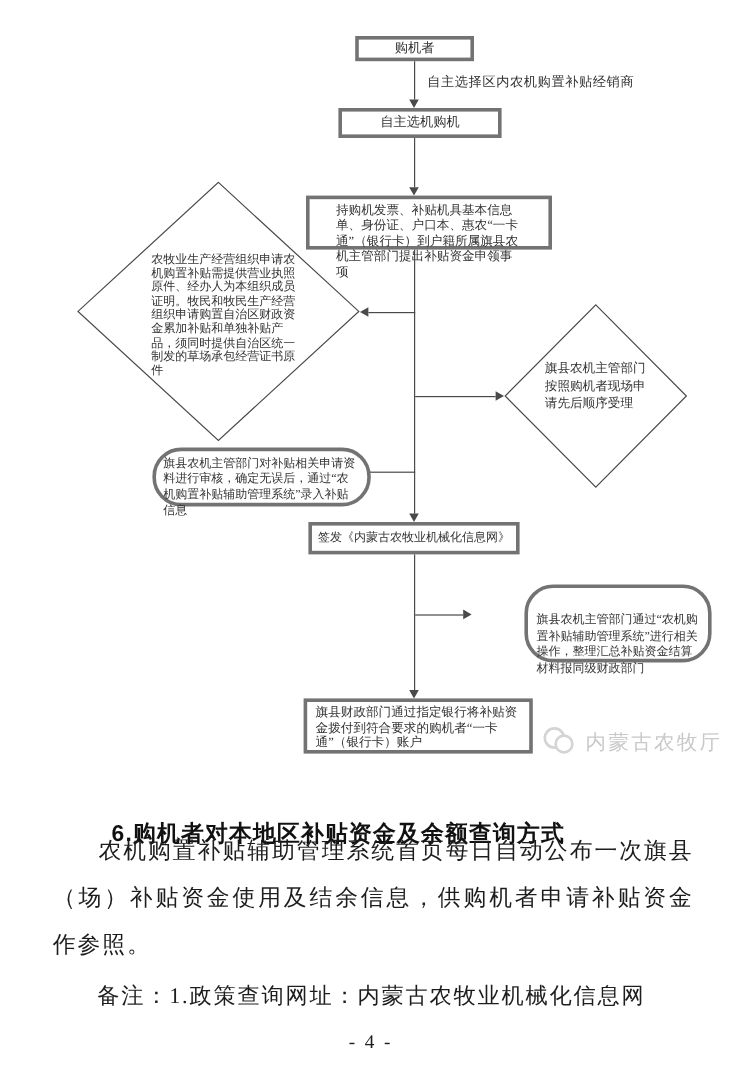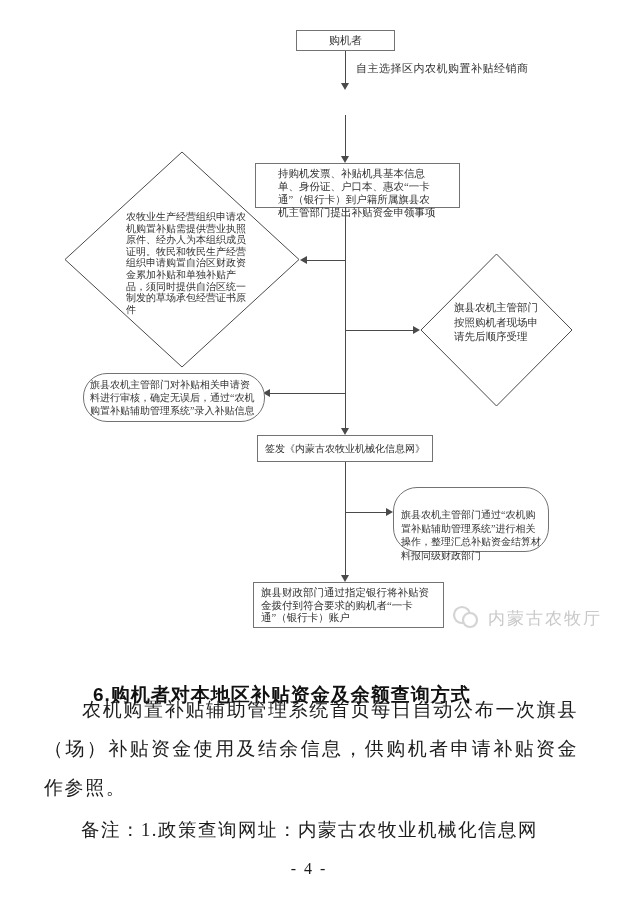--- a/index.html
+++ b/index.html
@@ -7,29 +7,29 @@
     position:relative;
     width:618px;height:903px;
     background:#ffffff;
     font-family:"Liberation Serif","DejaVu Serif",serif;
     color:#2a2a2a;
     overflow:hidden;
   }
   
   .fc-box{
     position:absolute;
-    border:1px solid #737373;
+    border:3px solid #737373;
     background:#fff;
     color:#333;
     font-size:10.5px;
     line-height:13px;
     box-sizing:border-box;
   }
   .fc-center{display:flex;align-items:center;justify-content:center;text-align:center;}
-  .fc-round{border-radius:24px;}
+  .fc-round{border-radius:24px;margin-left:44px;}
   .fc-label{
     position:absolute;
     font-size:11px;color:#333;letter-spacing:0.5px;white-space:nowrap;
   }
   .diamond{position:absolute;}
   .diamond svg{position:absolute;left:0;top:0;}
   .diamond .dtext{
     position:absolute;color:#333;text-align:left;
   }
   .v{position:absolute;width:1px;background:#4a4a4a;}
@@ -74,20 +74,21 @@
 <body>
 
 <div class="page">
 
   <div class="fc-box fc-center" style="left:296px;top:30px;width:99px;height:21px;font-size:11px;">购机者</div>
 
   <div class="v" style="left:345px;top:51px;height:32px;"></div>
   <div class="arr down" style="left:341px;top:83px;"></div>
   <div class="fc-label" style="left:356px;top:61px;">自主选择区内农机购置补贴经销商</div>
 
+  <div class="fc-box fc-center" style="left:282px;top:90px;width:136px;height:25px;font-size:11px;">自主选机购机</div>
 
   <div class="v" style="left:345px;top:115px;height:41px;"></div>
   <div class="arr down" style="left:341px;top:156px;"></div>
 
   <div class="fc-box" style="left:255px;top:163px;width:205px;height:45px;padding:3px 22px;">持购机发票、补贴机具基本信息单、身份证、户口本、惠农“一卡通”（银行卡）到户籍所属旗县农机主管部门提出补贴资金申领事项</div>
 
   <div class="v" style="left:345px;top:208px;height:220px;"></div>
   <div class="arr down" style="left:341px;top:428px;"></div>
 
   <div class="h" style="left:307px;top:260px;width:39px;"></div>

